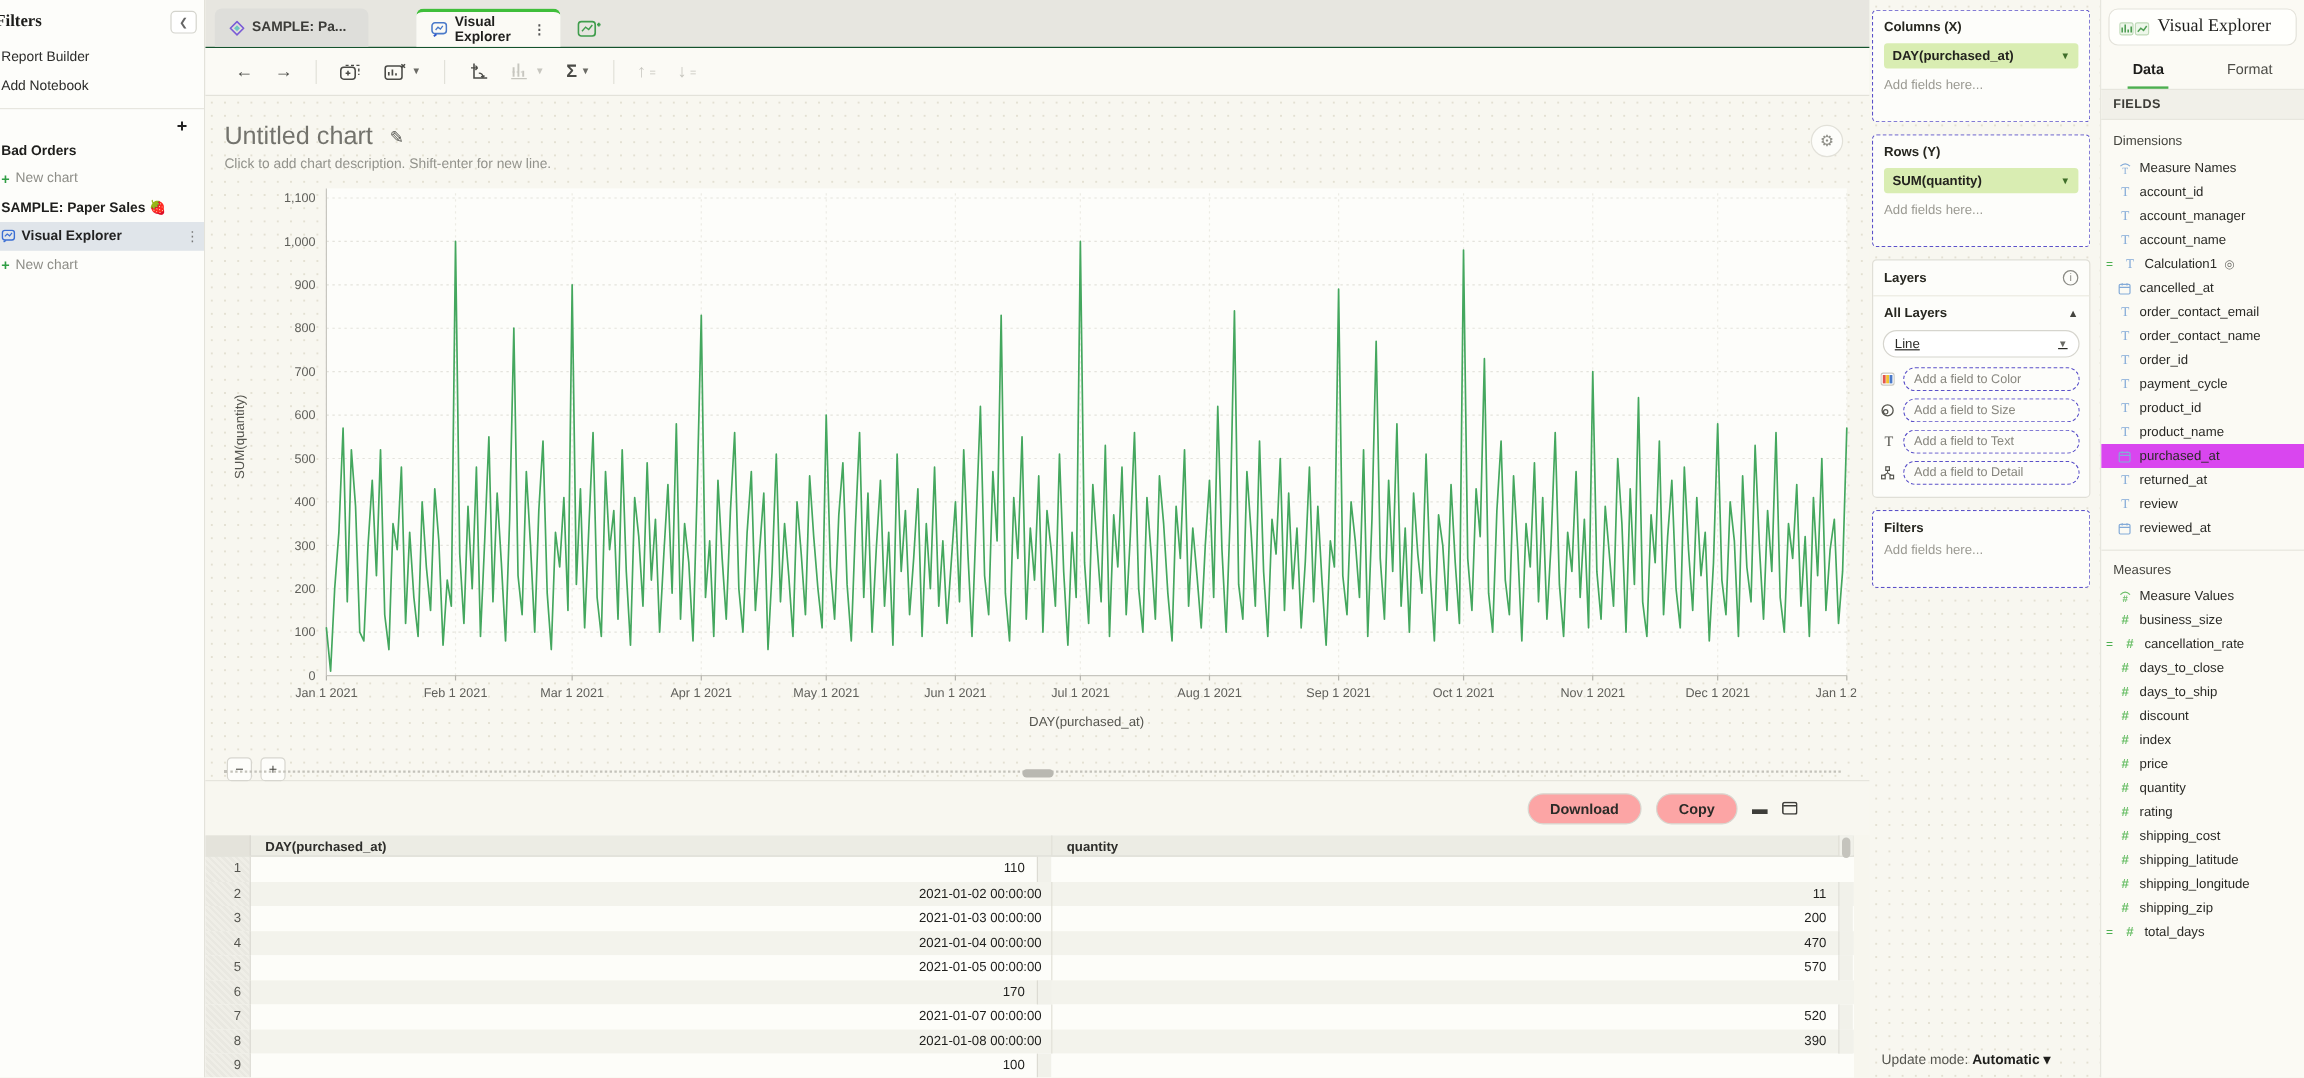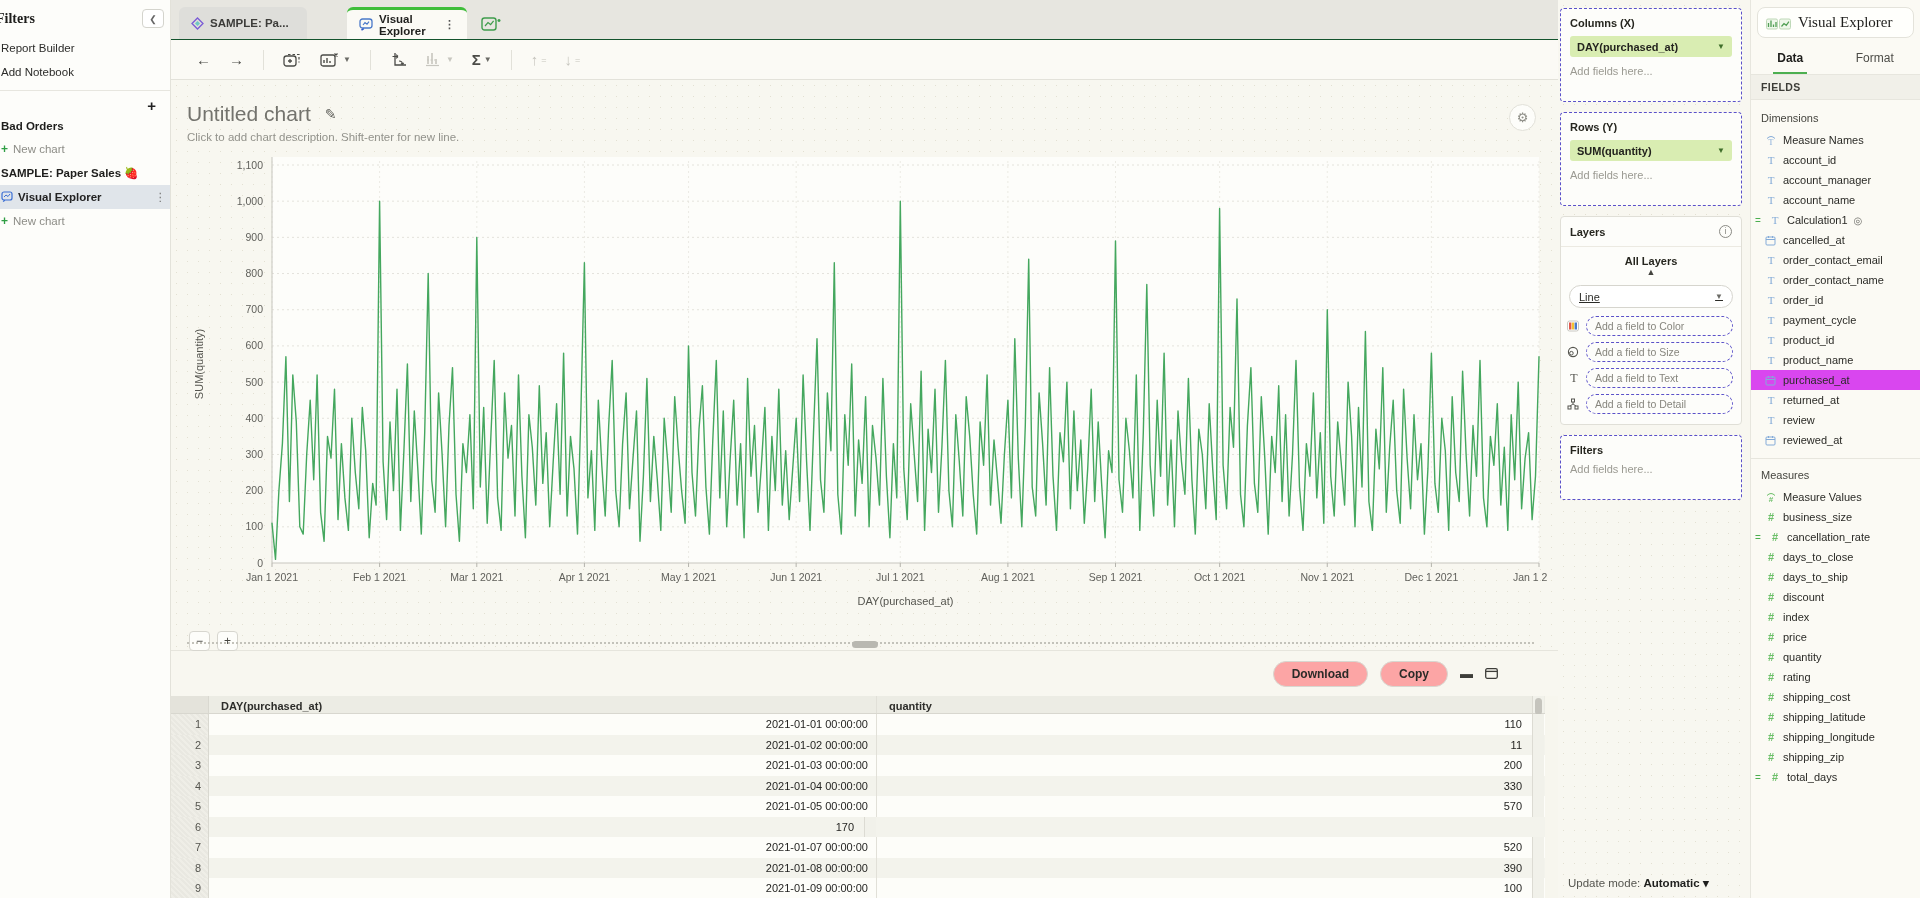--- a/index.html
+++ b/index.html
@@ -86,21 +86,21 @@
     background-image:radial-gradient(#e3e0d2 0.8px, transparent 0.9px); background-size:11px 11px; }
   .shelf-box { background:#fdfdfa; border:1px dashed #5b51c9; border-radius:4px; padding:8px 9px 10px 9px; margin-bottom:10px; }
   .shelf-box.solid { border:1px solid #e0dfd7; padding:0; }
   .shelf-label { font-size:11px; font-weight:bold; color:#26261f; margin-bottom:7px; }
   .field-pill { background:#d9edb2; border-radius:3px; height:21px; display:flex; align-items:center; justify-content:space-between; padding:0 7px; font-size:11px; font-weight:bold; color:#23231e; margin-bottom:8px; cursor:pointer; }
   .field-pill .caret { color:#3f6e2a; }
   .add-fields { font-size:11px; color:#9b9a92; padding-bottom:14px; }
   .layers-hd { display:flex; align-items:center; justify-content:space-between; padding:8px 9px; border-bottom:1px solid #eceae2; }
   .layers-hd .shelf-label { margin:0; }
   .info-ic { width:13px; height:13px; border:1px solid #8a8a84; border-radius:50%; color:#8a8a84; font-size:9px; line-height:11px; text-align:center; }
-  .alllayers-hd { display:flex; align-items:center; justify-content:space-between; padding:8px 9px 6px 9px;flex-direction:column; }
+  .alllayers-hd { display:flex; align-items:center; justify-content:space-between; padding:8px 9px 6px 9px; }
   .chev { color:#44443f; font-size:9px; }
   .mark-select { margin:2px 8px 8px 8px; height:23px; border:1px solid #d6d5ce; border-radius:12px; background:#fff; display:flex; align-items:center; justify-content:space-between; padding:0 9px; font-size:11px; color:#2b2b27; cursor:pointer;text-decoration:underline; }
   .encode-row { display:flex; align-items:center; gap:5px; margin:0 8px 6px 6px; }
   .enc-ic { width:14px; text-align:center; font-size:10px; color:#55554f; flex:none; }
   .enc-drop { flex:1; border:1px dashed #5b51c9; border-radius:11px; font-size:10.5px; color:#87867e; padding:3px 8px; cursor:pointer; }
   #update-row { position:absolute; bottom:8px; left:10px; font-size:11.5px; color:#55554f; white-space:nowrap; }
   #update-row .val { color:#1f1f1d; font-weight:bold; cursor:pointer; }
 
   
   #fields-col { width:170px; flex:none; background:#fbfaf4; border-left:1px solid #e7e6de; display:flex; flex-direction:column; }
@@ -349,40 +349,39 @@
         <div class="c-gutter"></div>
         <div class="c-date">DAY(purchased_at)</div>
         <div class="c-qty">quantity</div>
         <div class="c-scroll">
             <div id="v-thumb"></div>
           </div>
       </div>
       <div id="t-body">
           <div class="t-row">
             <div class="c-gutter">1</div>
-            <div class="c-date">2021-01-01 00:00:00</div>
             <div class="c-qty">110</div>
             <div class="c-scroll"></div>
           </div>
           <div class="t-row">
             <div class="c-gutter">2</div>
             <div class="c-date">2021-01-02 00:00:00</div>
             <div class="c-qty">11</div>
             <div class="c-scroll"></div>
           </div>
           <div class="t-row">
             <div class="c-gutter">3</div>
             <div class="c-date">2021-01-03 00:00:00</div>
             <div class="c-qty">200</div>
             <div class="c-scroll"></div>
           </div>
           <div class="t-row">
             <div class="c-gutter">4</div>
             <div class="c-date">2021-01-04 00:00:00</div>
-            <div class="c-qty">330</div>
+            <div class="c-qty">470</div>
             <div class="c-scroll"></div>
           </div>
           <div class="t-row">
             <div class="c-gutter">5</div>
             <div class="c-date">2021-01-05 00:00:00</div>
             <div class="c-qty">570</div>
             <div class="c-scroll"></div>
           </div>
           <div class="t-row">
             <div class="c-gutter">6</div>
@@ -396,21 +395,20 @@
             <div class="c-scroll"></div>
           </div>
           <div class="t-row">
             <div class="c-gutter">8</div>
             <div class="c-date">2021-01-08 00:00:00</div>
             <div class="c-qty">390</div>
             <div class="c-scroll"></div>
           </div>
           <div class="t-row">
             <div class="c-gutter">9</div>
-            <div class="c-date">2021-01-09 00:00:00</div>
             <div class="c-qty">100</div>
             <div class="c-scroll"></div>
           </div>
         </div>
     </div>
   </div>
 
   <div id="shelf-col">
     <div class="shelf-box">
       <div class="shelf-label">Columns (X)</div>

